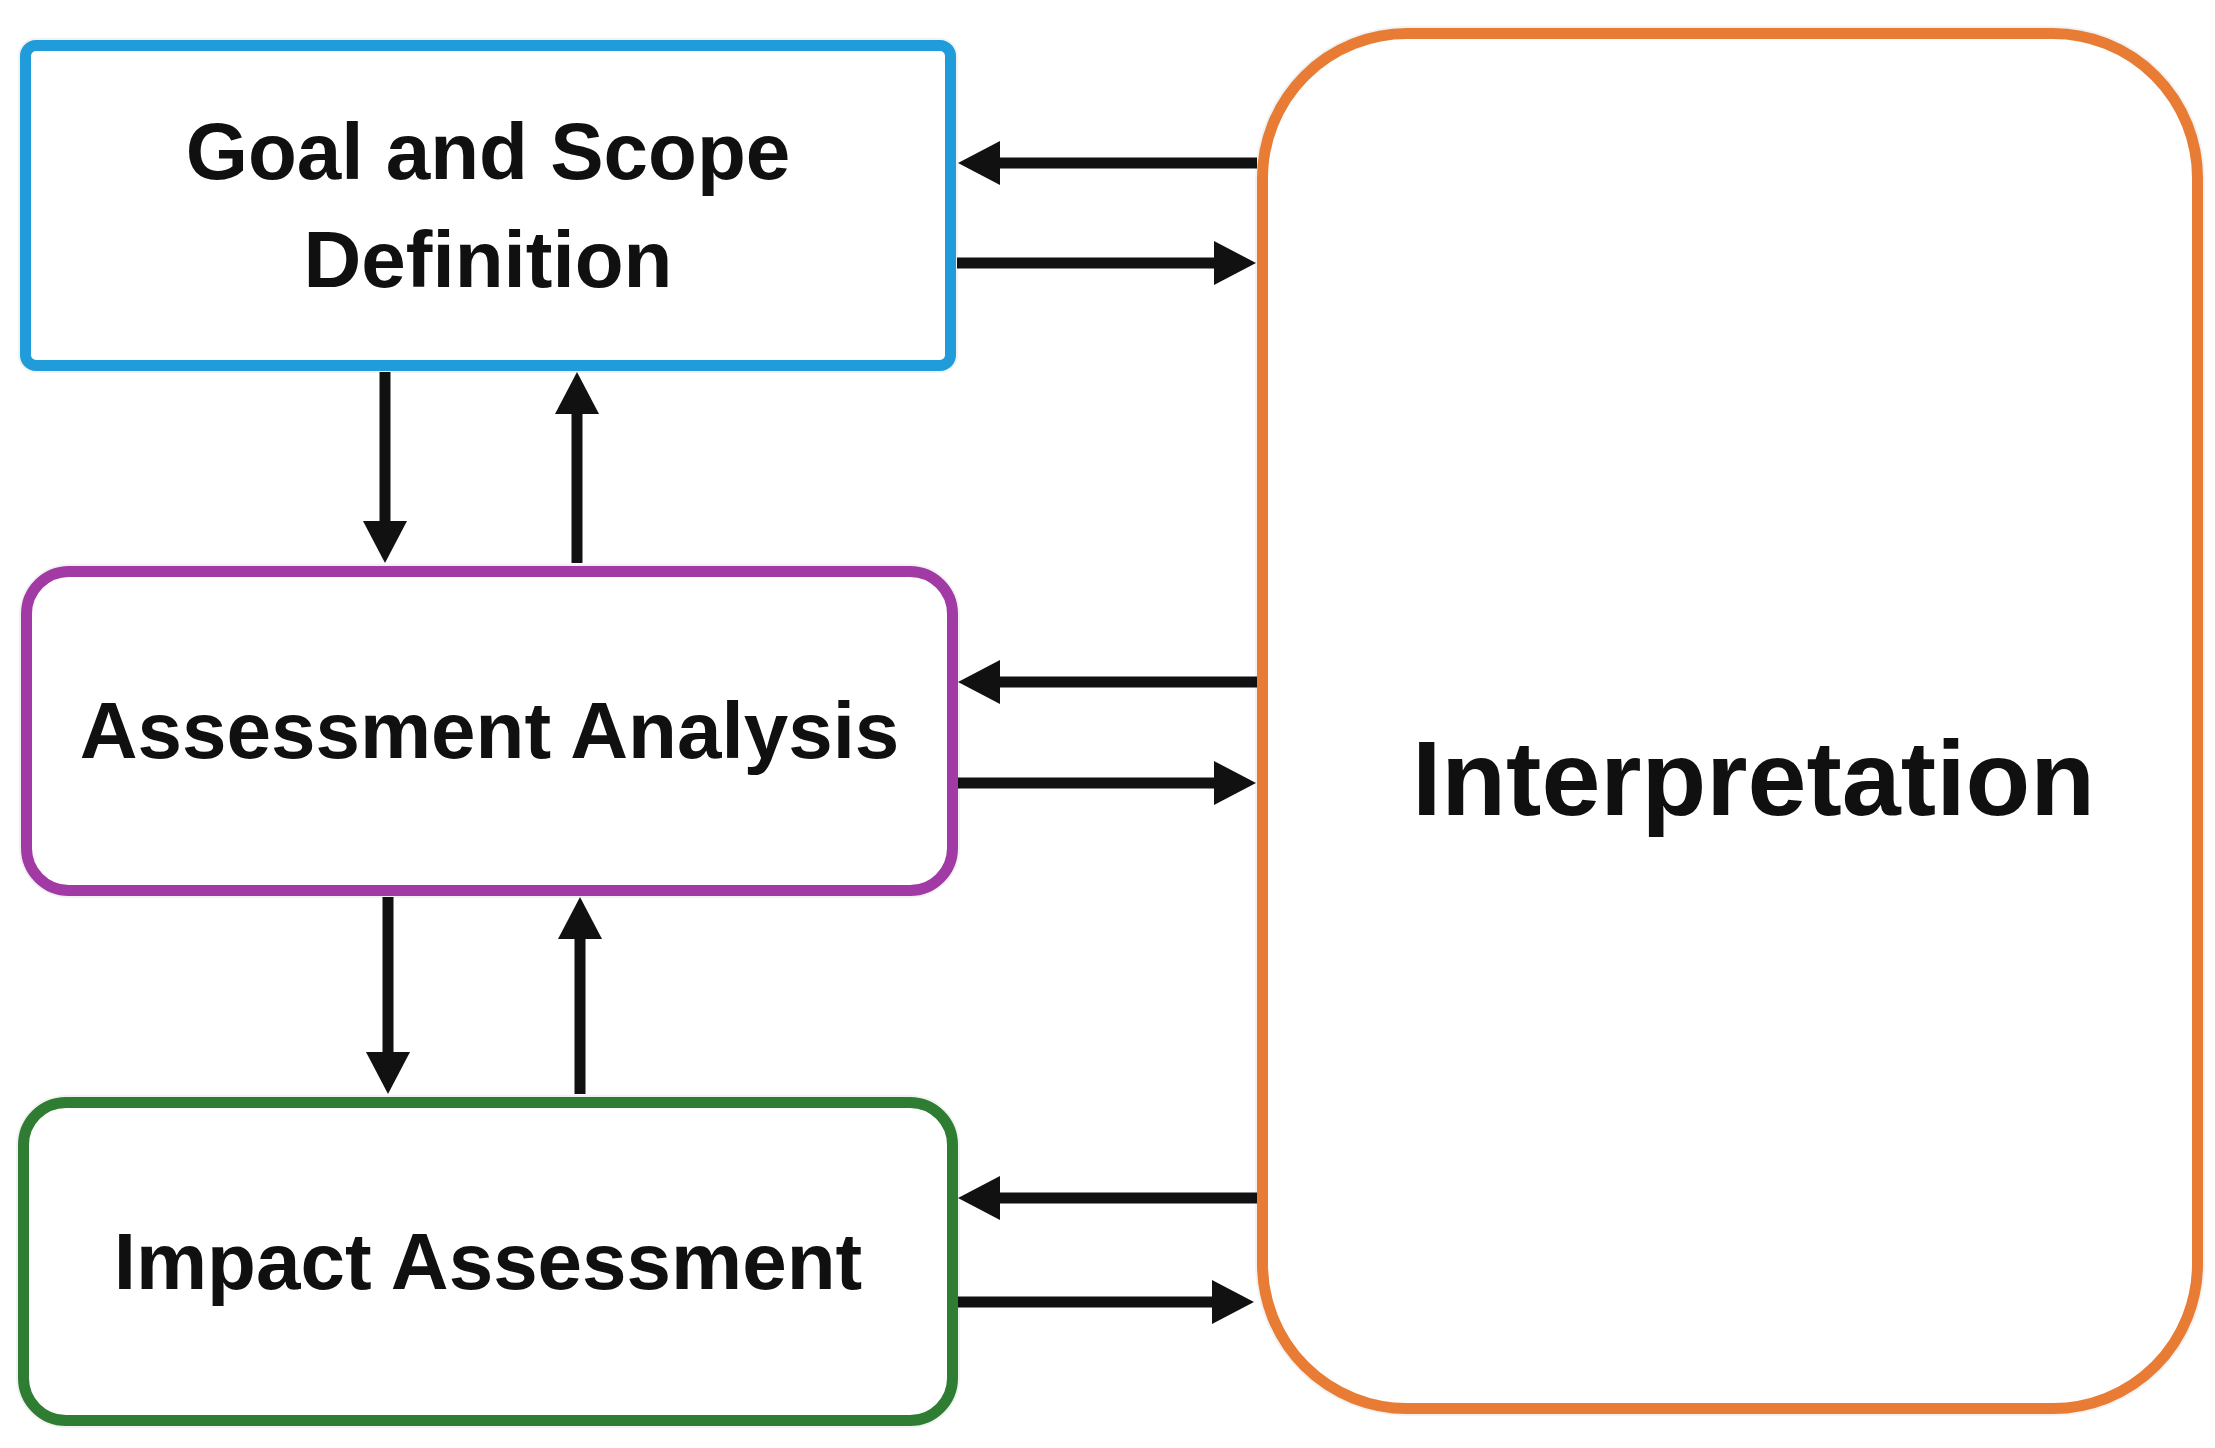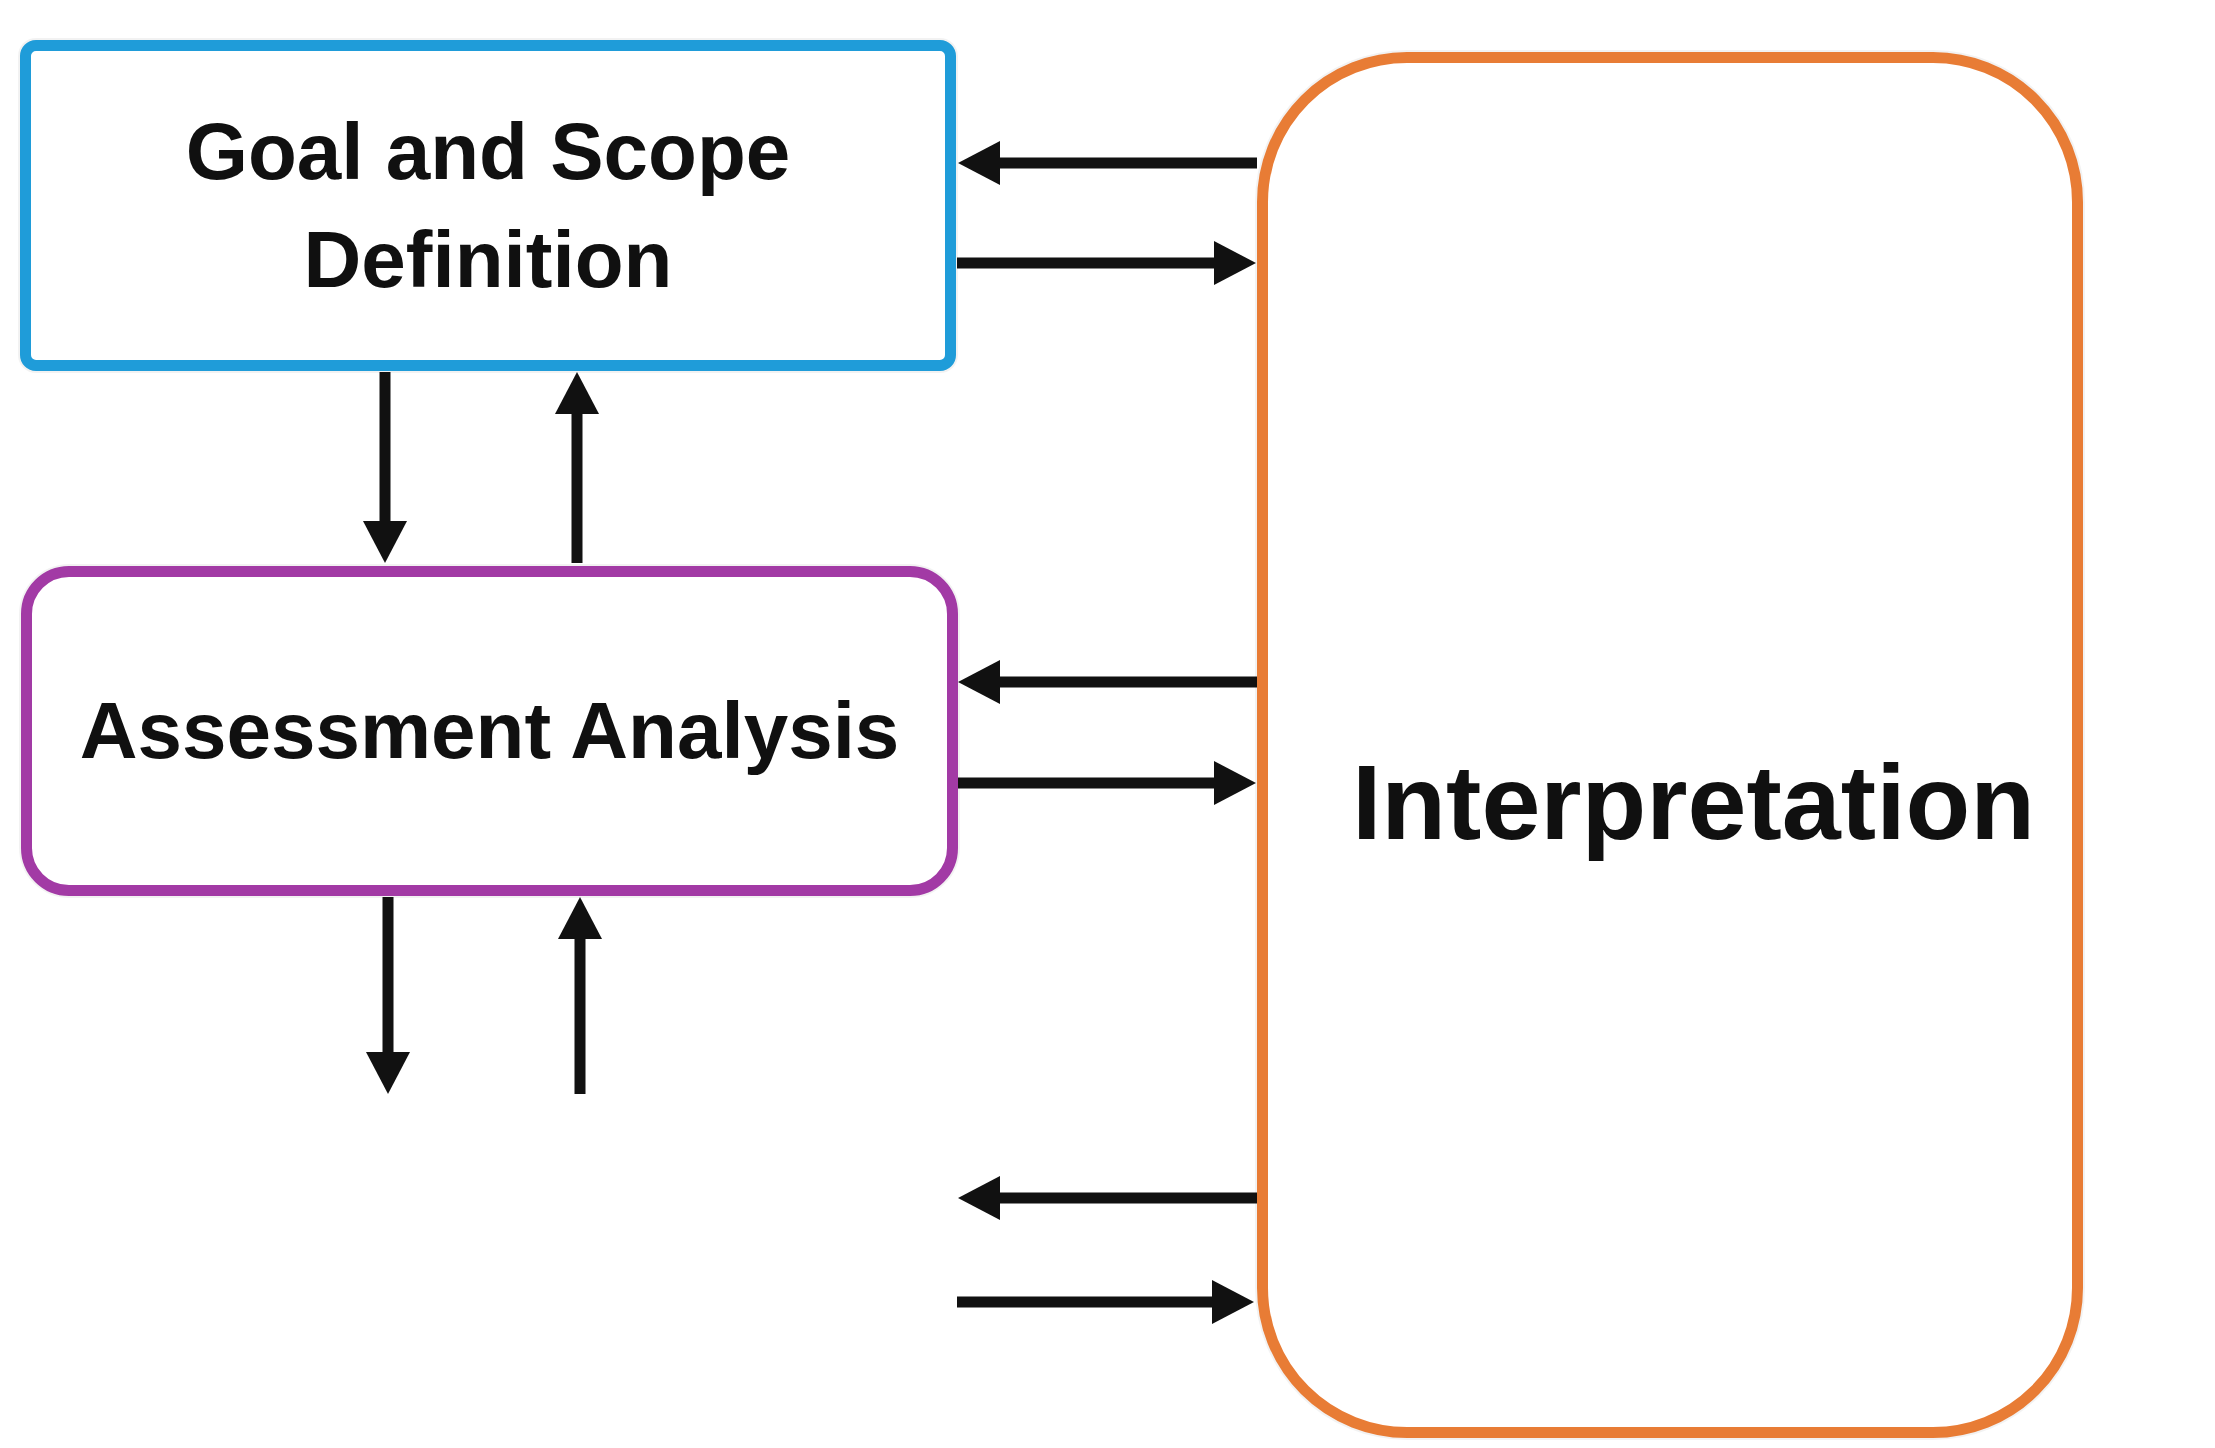--- a/index.html
+++ b/index.html
@@ -62,22 +62,22 @@
     left: 18px;
     top: 1097px;
     width: 940px;
     height: 329px;
     border-radius: 48px;
     font-size: 80px;
     line-height: 1.2;
   }
   .node-interpretation {
     left: 1257px;
-    top: 52px;
-    width: 826px;
+    top: 28px;
+    width: 946px;
     height: 1386px;
     border-radius: 150px;
     font-size: 106px;
     line-height: 1.2;
     padding-top: 115px;
     padding-left: 47px;
   }
 </style>
 </head>
 <body>
@@ -128,18 +128,21 @@
     </svg>
 
   <div class="node node-goal" style="border-color: rgb(31, 156, 217); color: rgb(16, 16, 16);">
     <span class="label">Goal and Scope Definition</span>
   </div>
 
   <div class="node node-inventory" style="border-color: rgb(162, 58, 165); color: rgb(16, 16, 16);">
     <span class="label">Assessment Analysis</span>
   </div>
 
+  <div class="node node-impact" style="border-color: rgb(46, 125, 50); color: rgb(16, 16, 16);">
+    <span class="label">Impact Assessment</span>
+  </div>
 
   <div class="node node-interpretation" style="border-color: rgb(232, 124, 53); color: rgb(16, 16, 16);">
     <span class="label">Interpretation</span>
   </div>
 
 </div>
 
 </body></html>

